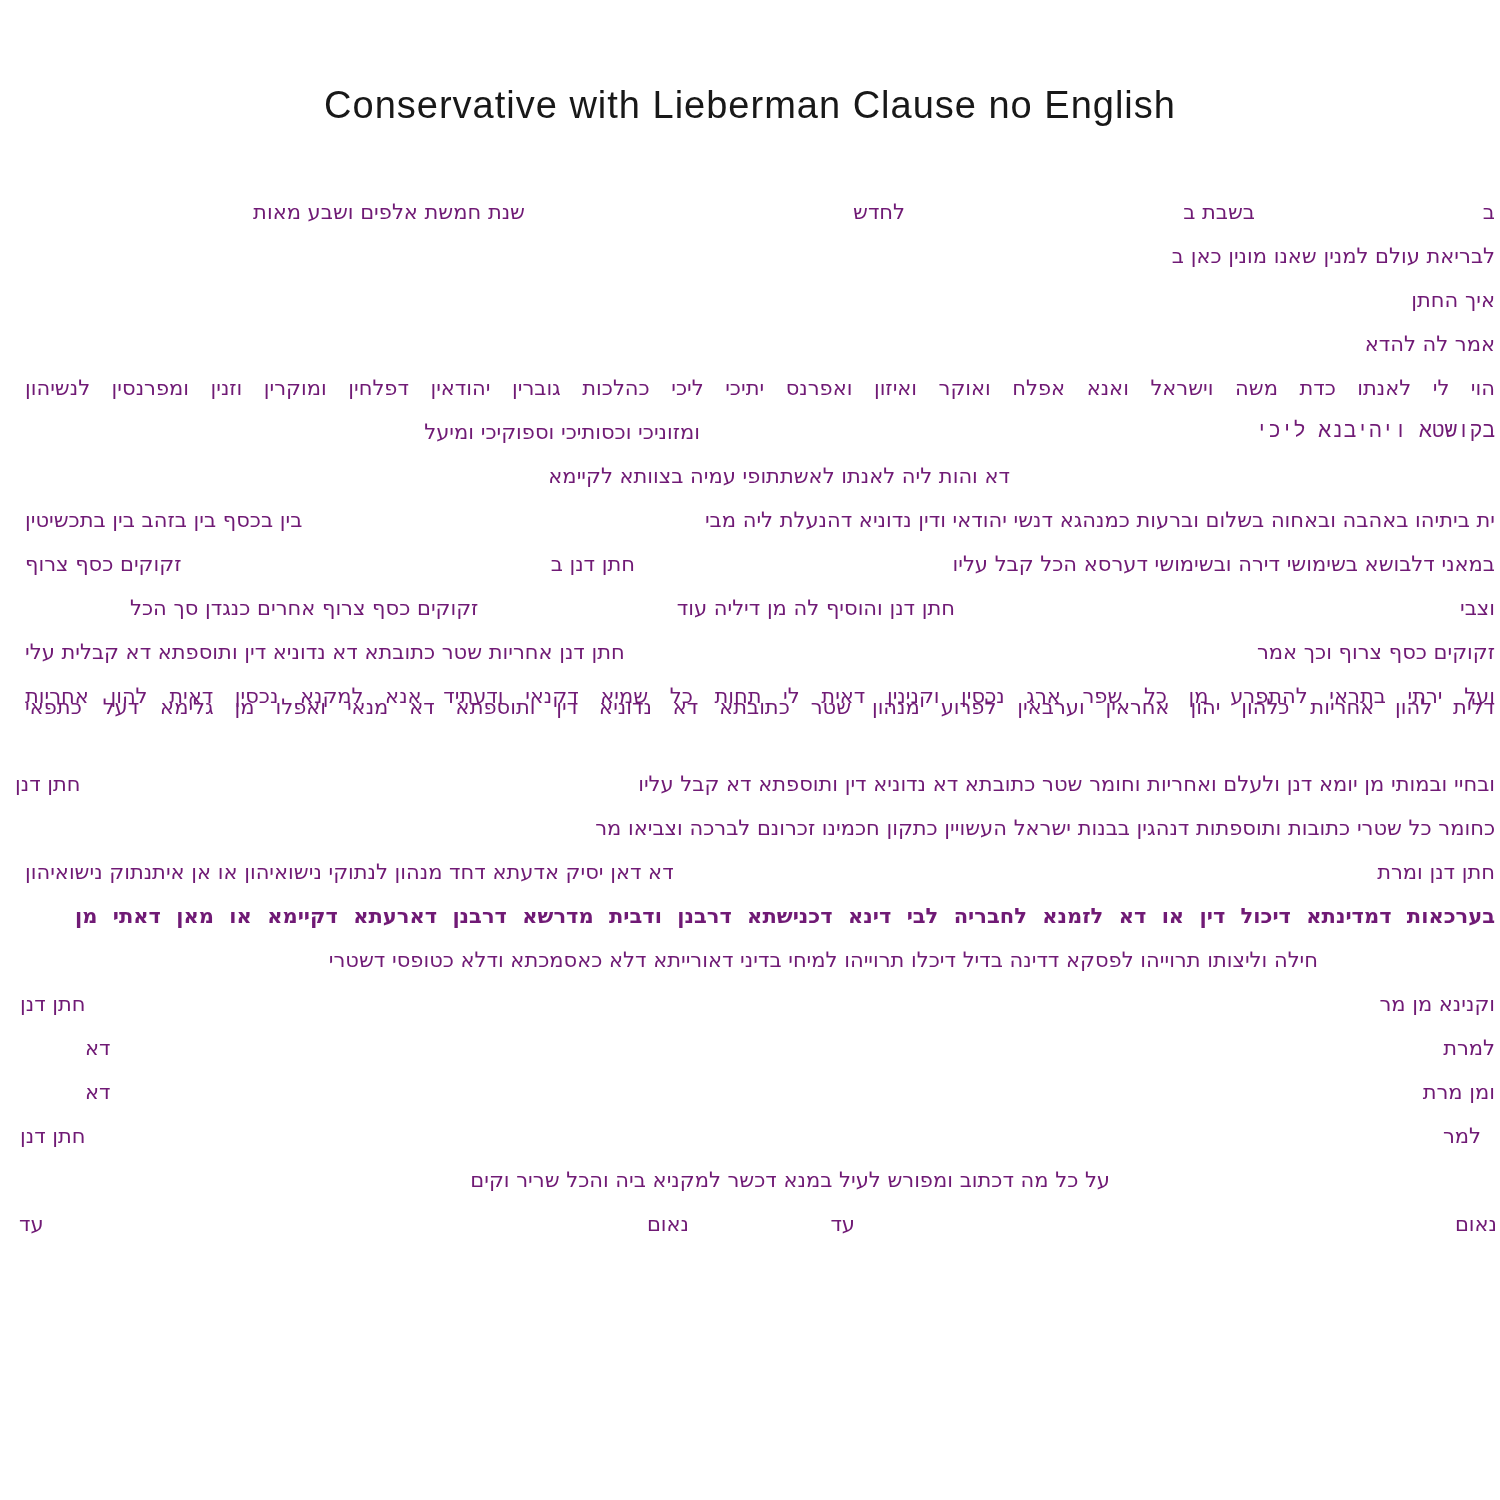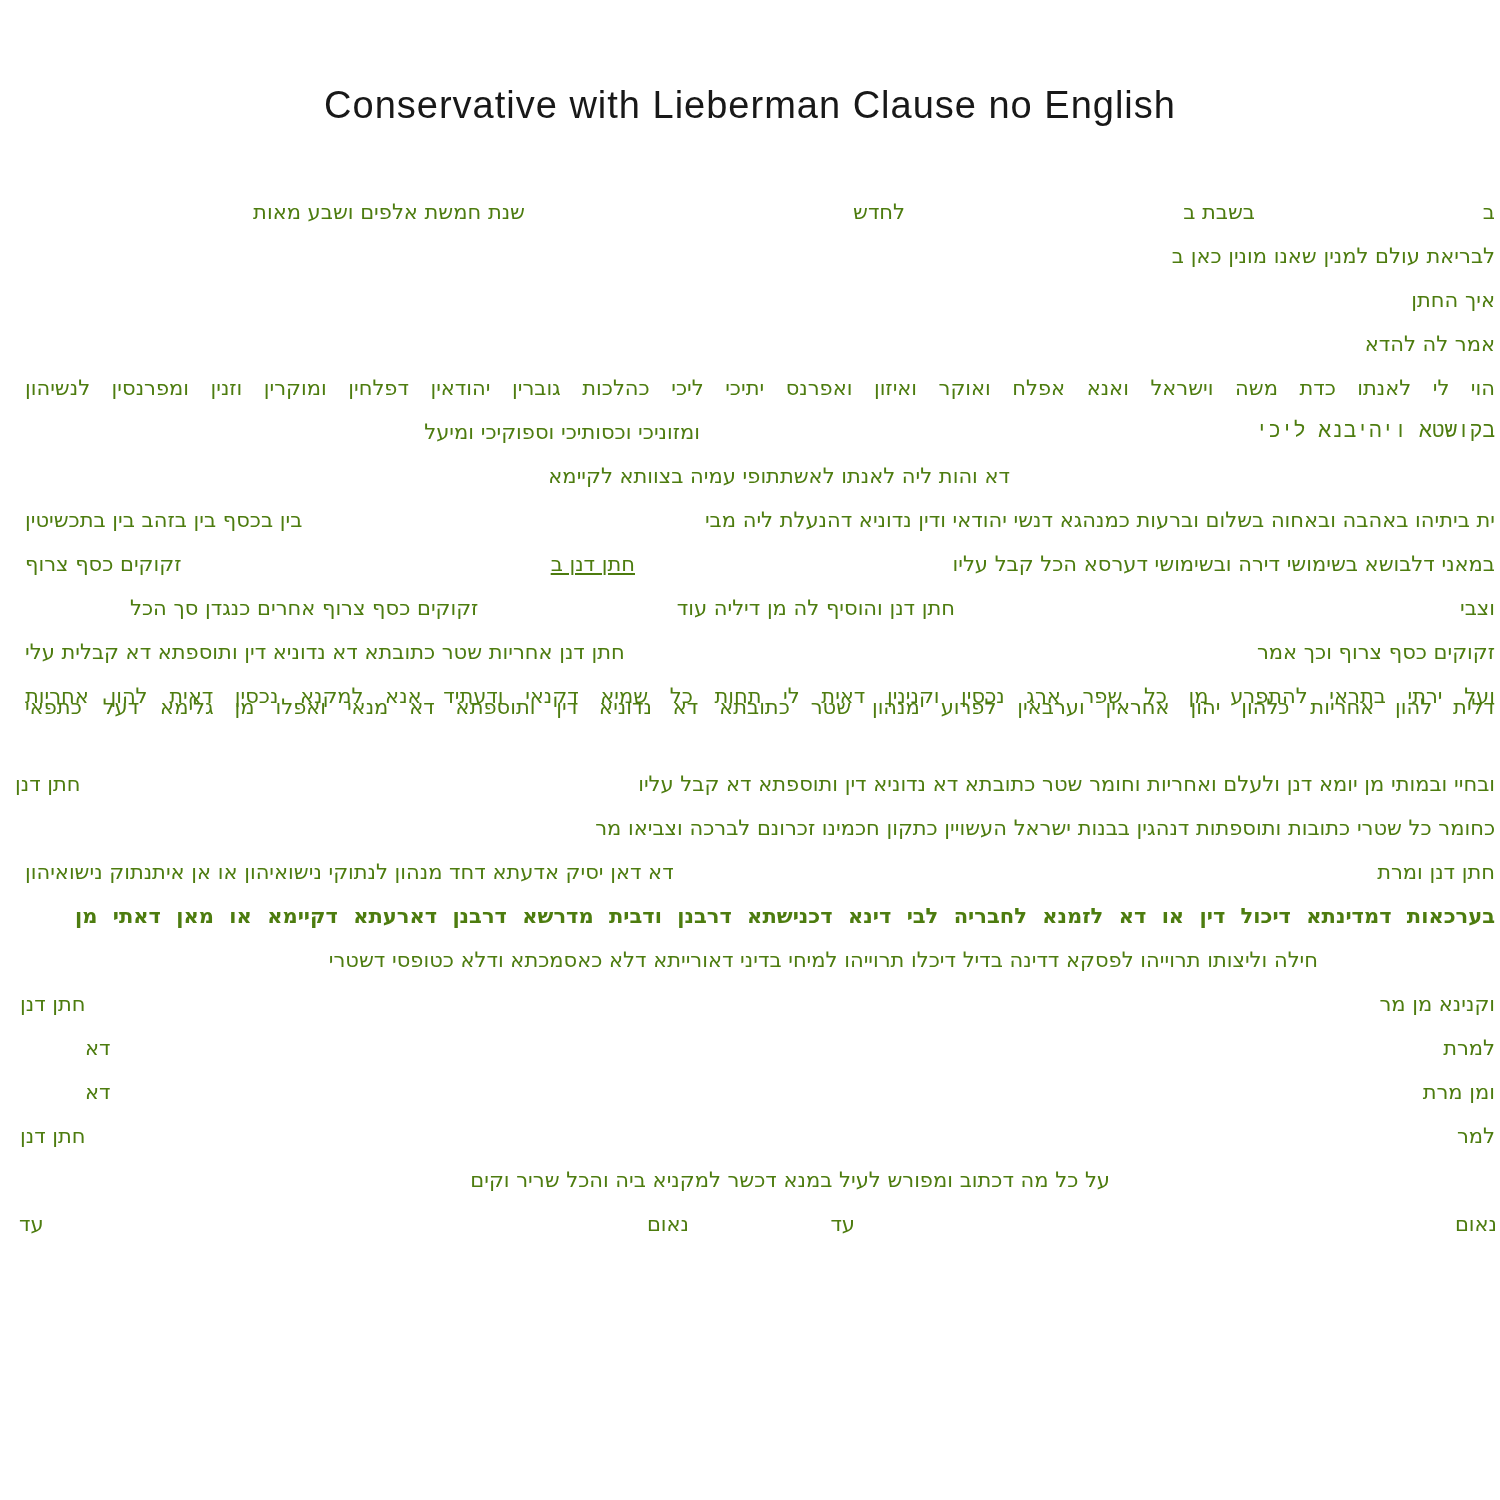--- a/index.html
+++ b/index.html
@@ -11,21 +11,21 @@
   .title{
     position:absolute;top:84px;left:0;right:0;text-align:center;
     font-family:"Liberation Sans","DejaVu Sans",sans-serif;
     font-size:38px;font-weight:400;letter-spacing:1px;color:#181818;white-space:nowrap;
   }
   .tline{
     position:absolute;left:0;right:0;height:44px;direction:rtl;
   }
   .tseg{
     position:absolute;top:0;white-space:nowrap;direction:rtl;unicode-bidi:isolate;
-    font-size:21px;line-height:30px;color:#4d7c0f;
+    font-size:21px;line-height:30px;color:#701a75;
   }
   .tseg.stretch{
     white-space:normal;text-align:justify;text-align-last:justify;overflow:hidden;height:30px;
   }
 </style>
 </head>
 <body>
 
 <div class="page">
   <div class="title">Conservative with Lieberman Clause no English</div>
@@ -54,21 +54,21 @@
       </div>
       <div class="tline" style="top: 461px;">
         <span class="tseg" style="right: 490px;">דא והות ליה לאנתו לאשתתופי עמיה בצוותא לקיימא</span>
       </div>
       <div class="tline" style="top: 505px;">
         <span class="tseg" style="right: 5px;">ית ביתיהו באהבה ובאחוה בשלום וברעות כמנהגא דנשי יהודאי ודין נדוניא דהנעלת ליה מבי</span>
         <span class="tseg" style="left: 25px;">בין בכסף בין בזהב בין בתכשיטין</span>
       </div>
       <div class="tline" style="top: 549px;">
         <span class="tseg" style="right: 5px;">במאני דלבושא בשימושי דירה ובשימושי דערסא הכל קבל עליו</span>
-        <span class="tseg" style="right: 865px; text-decoration: underline;">חתן דנן ב</span>
+        <span class="tseg" style="right: 865px;">חתן דנן ב</span>
         <span class="tseg" style="left: 25px;">זקוקים כסף צרוף</span>
       </div>
       <div class="tline" style="top: 593px;">
         <span class="tseg" style="right: 5px;">וצבי</span>
         <span class="tseg" style="right: 545px; text-align: right;">חתן דנן והוסיף לה מן דיליה עוד</span>
         <span class="tseg" style="left: 130px;">זקוקים כסף צרוף אחרים כנגדן סך הכל</span>
       </div>
       <div class="tline" style="top: 637px;">
         <span class="tseg" style="right: 5px;">זקוקים כסף צרוף וכך אמר</span>
         <span class="tseg" style="left: 25px;">חתן דנן אחריות שטר כתובתא דא נדוניא דין ותוספתא דא קבלית עלי</span>
@@ -102,21 +102,21 @@
       </div>
       <div class="tline" style="top: 1033px;">
         <span class="tseg" style="right: 5px;">למרת</span>
         <span class="tseg" style="left: 85px;">דא</span>
       </div>
       <div class="tline" style="top: 1077px;">
         <span class="tseg" style="right: 5px;">ומן מרת</span>
         <span class="tseg" style="left: 85px;">דא</span>
       </div>
       <div class="tline" style="top: 1121px;">
-        <span class="tseg" style="right: 5px;">למר</span>
+        <span class="tseg" style="right: 19px;">למר</span>
         <span class="tseg" style="left: 20px;">חתן דנן</span>
       </div>
       <div class="tline" style="top: 1165px;">
         <span class="tseg" style="right: 390px;">על כל מה דכתוב ומפורש לעיל במנא דכשר למקניא ביה והכל שריר וקים</span>
       </div>
       <div class="tline" style="top: 1209px;">
         <span class="tseg" style="right: 3px;">נאום</span>
         <span class="tseg" style="right: 645px;">עד</span>
         <span class="tseg" style="right: 811px;">נאום</span>
         <span class="tseg" style="left: 19px;">עד</span>

